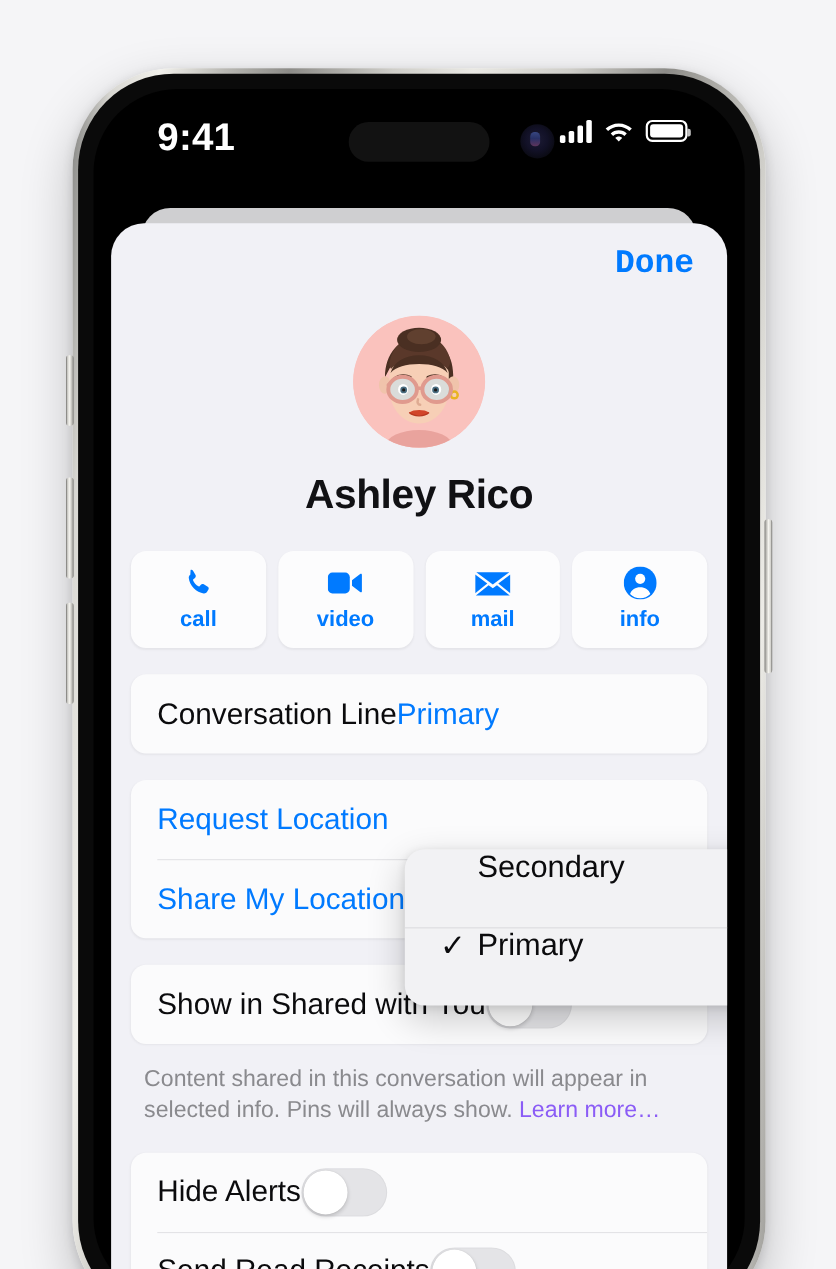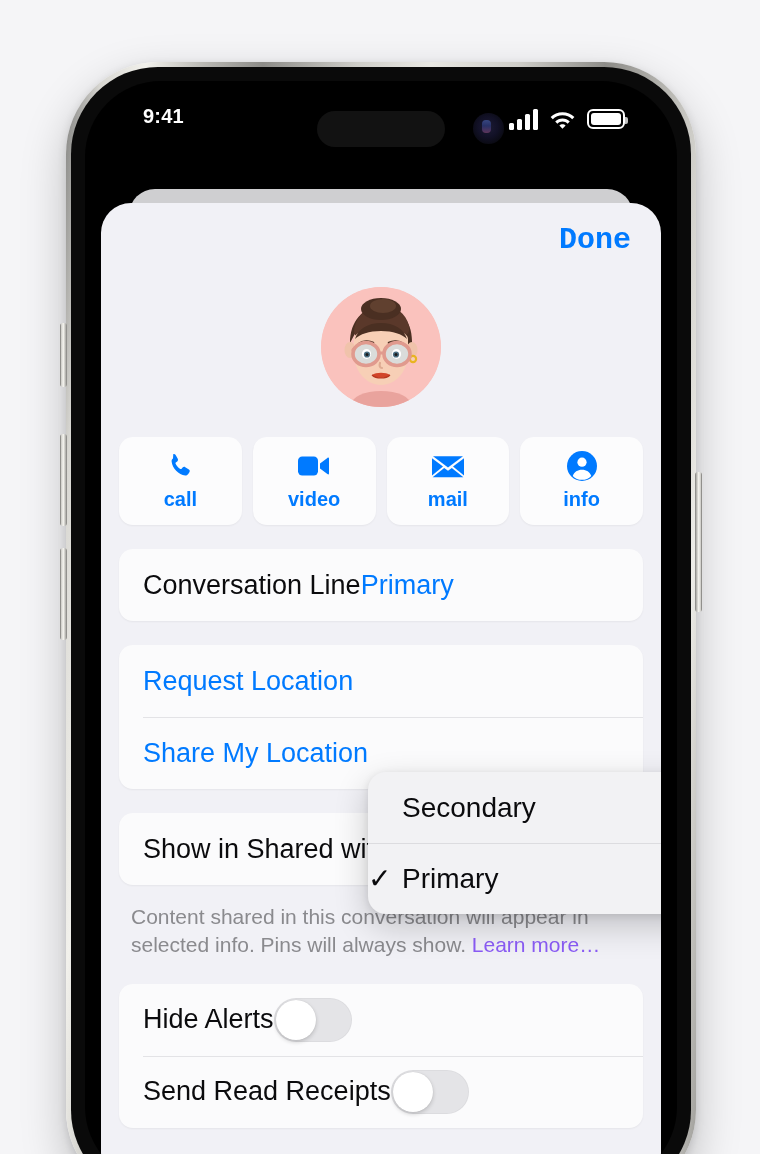--- a/index.html
+++ b/index.html
@@ -45,21 +45,21 @@
     background:linear-gradient(90deg,#807f7c 0%,#c2c1bc 26%,#f4f3ee 52%,#d6d5d0 78%,#6f6e6b 100%);
   }
 
   
   .status-bar{
     position:absolute; left:0; top:0; width:100%; height:78px;
     display:flex; align-items:center; color:#fff; z-index:6;
   }
   .status-time{
     position:absolute; left:58px; top:24px;
-    font-size:20px; font-weight:700; letter-spacing:.2px; color:#fff;
+    font-size:35px; font-weight:700; letter-spacing:.2px; color:#fff;
   }
   .dynamic-island{
     position:absolute; left:50%; top:30px; transform:translateX(-50%);
     width:128px; height:36px; border-radius:18px; background:#121212;
   }
   .front-camera{
     position:absolute; left:50%; margin-left:92px; top:32px;
     width:31px; height:31px; border-radius:50%;
     background:radial-gradient(circle at 48% 45%, #1c1b34 0%, #121127 42%, #0b0b15 70%, #060609 100%);
   }
@@ -171,21 +171,21 @@
   .footnote a{ color:#8b5cf6; text-decoration:none; }
 
   
   .ctx-menu{
     position:absolute; left:267px; top:569px; width:370px;
     background:#f2f2f4; border-radius:18px;
     box-shadow:0 12px 34px rgba(0,0,0,.20), 0 2px 8px rgba(0,0,0,.10);
     overflow:hidden; z-index:20;
   }
   .ctx-item{
-    display:flex; align-items:center; height:71px; padding:0 18px 0 0;
+    display:flex; align-items:flex-start; height:71px; padding:0 18px 0 32px;
     position:relative; cursor:pointer;
   }
   .ctx-item + .ctx-item::before{
     content:""; position:absolute; left:0; right:0; top:0; height:1px;
     background:#dcdcdf;
   }
   .ctx-check{
     width:34px; font-size:28px; color:#0b0b0d; text-align:left; flex:none;
   }
   .ctx-label{ flex:1; font-size:28px; color:#0b0b0d; }
@@ -272,20 +272,21 @@
                 <path d="M32 63l1-1" stroke="#e09a8e" stroke-width="3.2" stroke-linecap="round"></path>
 
                 <path d="M59 76c-1 3 0 5 2 5" stroke="#deab92" stroke-width="2.2" fill="none" stroke-linecap="round"></path>
 
                 <path d="M51 88c4-3 14-3 18 0-3 4-15 4-18 0z" fill="#d2452a"></path>
                 <path d="M51 88c4 4 14 4 18 0" stroke="#b8371f" stroke-width="1.2" fill="none"></path>
               </svg>
             </div>
           </div>
 
+          <div class="name">Ashley Rico</div>
 
           <div class="actions">
 
             <button class="action-btn">
               <span class="icn">
                 <svg width="30" height="30" viewBox="0 0 24 24" fill="#007aff">
                   <path d="M6.6 2.5c.7-.3 1.5 0 1.9.7l1.7 3c.4.7.2 1.6-.4 2.1l-1.2.9c-.2.2-.3.5-.2.8.6 1.6 2.2 3.5 3.9 4.4.3.1.6.1.8-.1l1-1.1c.5-.6 1.4-.7 2.1-.3l2.9 1.8c.7.4.9 1.3.5 2l-1 1.7c-.5.8-1.4 1.3-2.4 1.2-5.3-.5-10.4-5.8-10.9-11.2-.1-1 .3-1.9 1.1-2.4z"></path>
                 </svg>
               </span>
               <span class="lbl">call</span>

